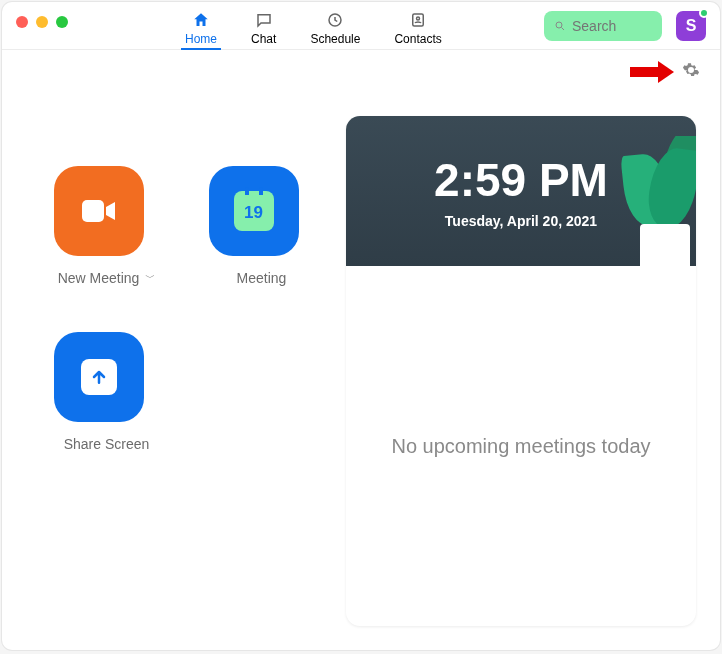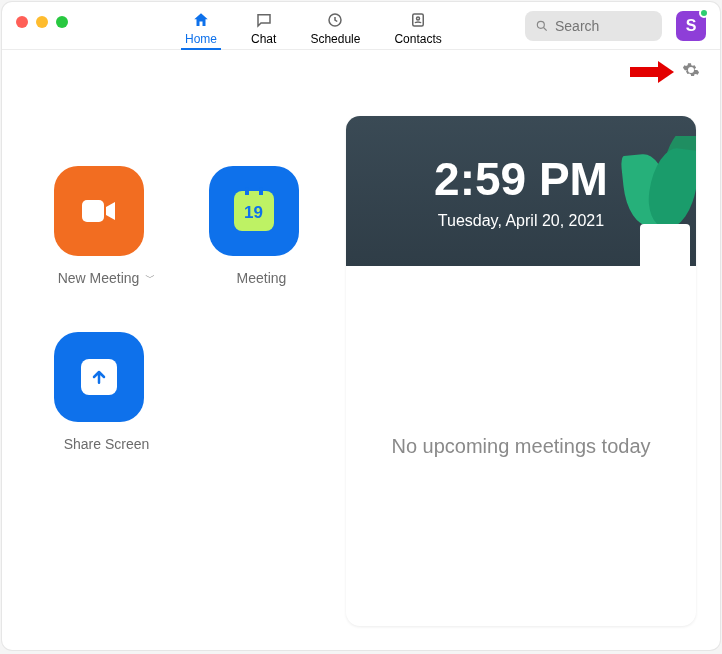--- a/index.html
+++ b/index.html
@@ -57,25 +57,25 @@
   .tab.active { color: #0E71EB; }
   .tab .ticon { width: 18px; height: 18px; display:flex; align-items:center; justify-content:center;}
   .tab.active .underline { position:absolute; bottom:-1px; height:2px; width:40px; background:#0E71EB;}
   .tab { position: relative; }
 
   .search {
     margin-left: auto;
     margin-top: 9px;
     display: flex;
     align-items: center;
-    background: #e5e5e5;
+    background: #86efac;
     border-radius: 8px;
     height: 30px;
     padding: 0 10px;
-    width: 137px;
+    width: 118px;
     color: #777;
   }
   .search svg { margin-right: 6px; }
   .search input {
     border: none; background: transparent; outline: none;
     font-size: 14px; color: #555; width: 80px;
   }
   .avatar {
     width: 30px; height: 30px; border-radius: 7px;
     background: #8e3ed8;
@@ -167,21 +167,21 @@
     height: 150px;
     background: linear-gradient(180deg,#3a4a55 0%, #2f3d47 100%);
     position: relative;
     color: #fff;
     display: flex;
     flex-direction: column;
     align-items: center;
     justify-content: center;
   }
   .hero .time { font-size: 46px; font-weight: 600; }
-  .hero .date { font-size: 16px; margin-top: 6px; font-weight: 400;}
+  .hero .date { font-size: 14px; margin-top: 6px; font-weight: 700;}
   .plant {
     position: absolute; right: 0; bottom: 0; width: 90px; height: 130px; overflow:hidden;
   }
   .plant .pot {
     position:absolute; bottom:0; right:6px; width:50px; height:42px; background:#fff; border-radius:4px 4px 0 0;
   }
   .plant .leaf1 {
     position:absolute; bottom:38px; right:0px; width:46px; height:80px; background:#1a9c6b; border-radius: 60% 10% 60% 50% / 70% 20% 70% 50%;
     transform: rotate(8deg);
   }
@@ -198,21 +198,21 @@
   }
 
   .empty {
     flex: 1;
     display:flex; align-items:center; justify-content:center;
     color:#8a8a8a; font-size:20px;
   }
 
   
   .cal {
-    width:40px; height:40px; background:#bef264; border-radius:8px;
+    width:40px; height:40px; background:#86efac; border-radius:8px;
     display:flex; flex-direction:column; align-items:center; justify-content:center;
     position:relative;
   }
   .cal .rings { position:absolute; top:-4px; display:flex; gap:10px;}
   .cal .ring { width:4px; height:8px; border:2px solid #0E71EB; border-bottom:none; border-radius:3px 3px 0 0;}
   .cal .num { color:#0E71EB; font-weight:700; font-size:17px; margin-top:4px;}
 </style>
 </head>
 <body>
 

